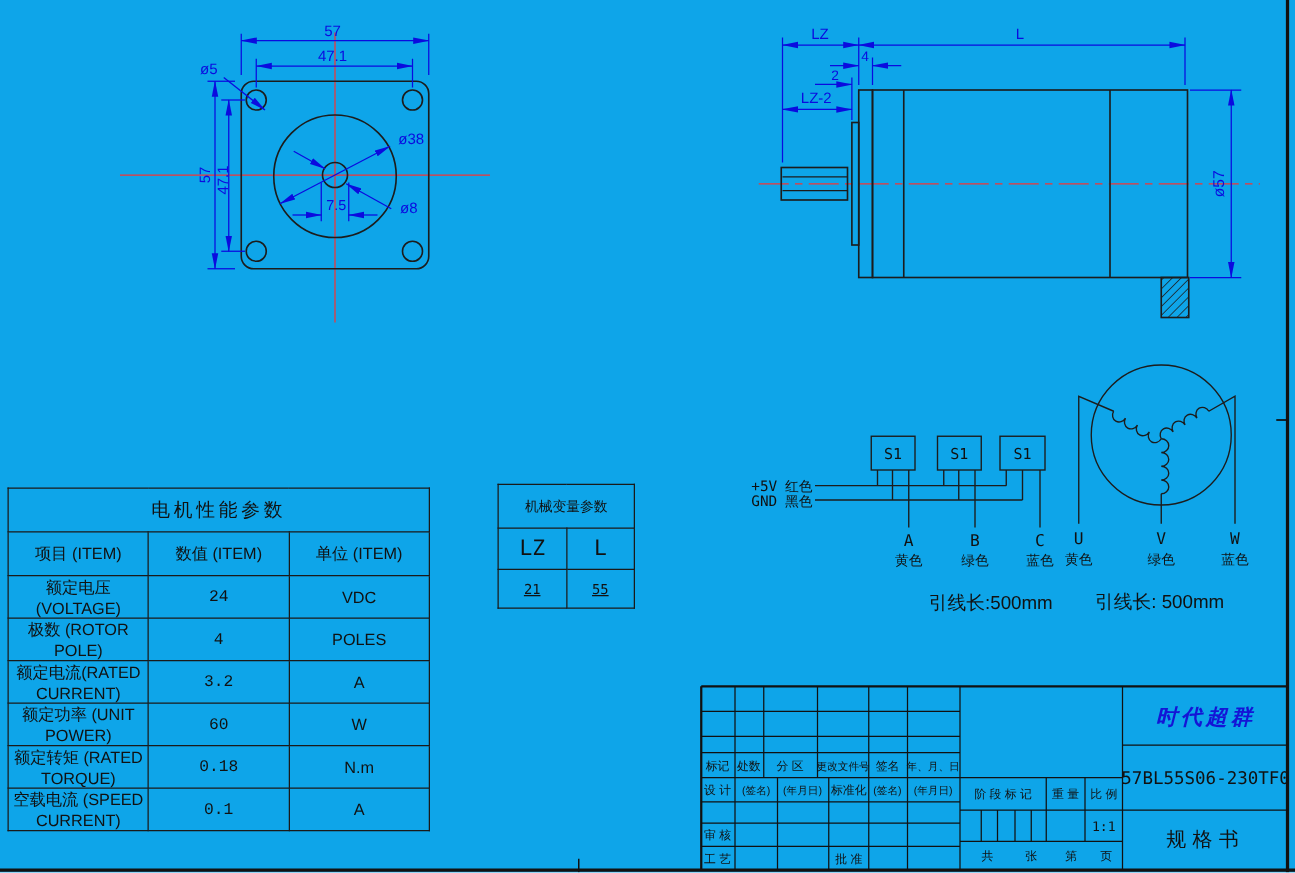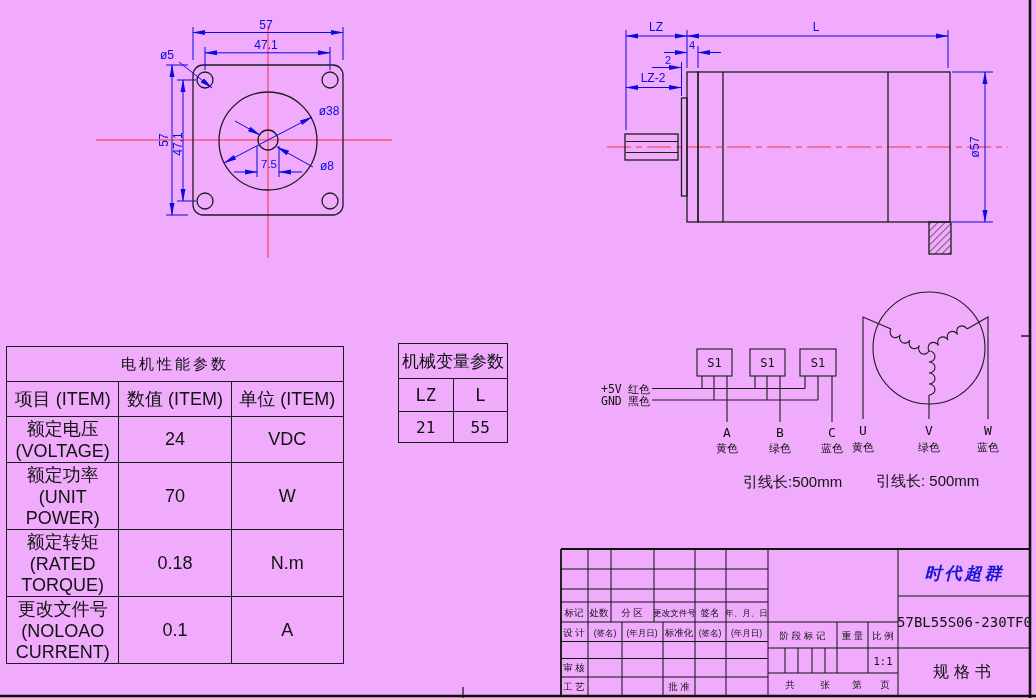--- a/index.html
+++ b/index.html
@@ -1,34 +1,34 @@
 <!DOCTYPE html>
 <html><head>
 <meta charset="utf-8">
 <style>
   html,body{margin:0;padding:0;background:#fff;}
-  #stage{position:relative;width:1036px;height:698px;background:#f0abfc;overflow:hidden;
+  #stage{position:relative;width:1036px;height:698px;background:#0ea5e9;overflow:hidden;
          font-family:"Liberation Sans",sans-serif;color:#111;}
   svg text{font-family:"Liberation Sans",sans-serif;}
   .dim{font-family:"DejaVu Sans Mono",monospace;fill:#0b0bdf;}
   .blk{fill:#111;}
   .mono{font-family:"DejaVu Sans Mono",monospace;}
-  table{border-collapse:collapse;table-layout:fixed;}
+  table{border-collapse:collapse;table-layout:fixed;margin-top:44px;}
   #perf-table{position:absolute;left:6px;top:346px;width:338px;}
   #perf-table td{border:1px solid #1a1a1a;text-align:center;vertical-align:middle;
-                 font-size:18px;padding:0;}
+                 font-size:13px;padding:0;}
   #perf-table td.ttl{font-size:15px;letter-spacing:3px;height:34px;}
   #perf-table td.hdr{height:34px;}
   #perf-table td.row{height:33px;}
-  #perf-table td.num{font-family:Liberation Sans, sans-serif;}
+  #perf-table td.num{font-family:Liberation Mono, monospace;}
   #mech-table{position:absolute;left:398px;top:343px;width:110px;}
   #mech-table td{border:1px solid #1a1a1a;text-align:center;vertical-align:middle;padding:0;}
-  #mech-table td.ttl{font-size:17px;height:34px;}
+  #mech-table td.ttl{font-size:11px;height:34px;}
   #mech-table td.var{font-family:"DejaVu Sans Mono",monospace;font-size:17px;height:32px;}
-  #mech-table td.val{font-family:"DejaVu Sans Mono",monospace;font-size:16px;height:30px;}
+  #mech-table td.val{font-family:"DejaVu Sans Mono",monospace;font-size:11px;height:30px;text-decoration:underline;}
 </style>
 </head>
 <body>
 
 <div id="stage">
 
 <svg width="1036" height="698" viewBox="0 0 1036 698" style="position:absolute;left:0;top:0;">
   <defs>
     <marker id="arr" viewBox="0 0 12 6" refX="11.5" refY="3" markerWidth="13" markerHeight="6.5" orient="auto-start-reverse">
       <path d="M0,0.6 L12,3 L0,5.4 Z" fill="#0b0bdf"></path>
@@ -258,31 +258,41 @@
     <td class="hdr" style="width:167px">项目 (ITEM)</td>
     <td class="hdr" style="width:84px">数值 (ITEM)</td>
     <td class="hdr" style="width:87px">单位 (ITEM)</td>
   </tr>
   <tr>
     <td class="row">额定电压 (VOLTAGE)</td>
     <td class="row num">24</td>
     <td class="row">VDC</td>
   </tr>
   <tr>
+    <td class="row">极数 (ROTOR POLE)</td>
+    <td class="row num">4</td>
+    <td class="row">POLES</td>
+  </tr>
+  <tr>
+    <td class="row">额定电流(RATED CURRENT)</td>
+    <td class="row num">3.2</td>
+    <td class="row">A</td>
+  </tr>
+  <tr>
     <td class="row">额定功率 (UNIT POWER)</td>
-    <td class="row num">70</td>
+    <td class="row num">60</td>
     <td class="row">W</td>
   </tr>
   <tr>
     <td class="row">额定转矩 (RATED TORQUE)</td>
     <td class="row num">0.18</td>
     <td class="row">N.m</td>
   </tr>
   <tr>
-    <td class="row">更改文件号 (NOLOAO CURRENT)</td>
+    <td class="row">空载电流 (SPEED CURRENT)</td>
     <td class="row num">0.1</td>
     <td class="row">A</td>
   </tr>
 </tbody>
     </table>
 
 <table id="mech-table">
   <tbody>
         <tr>
           <td class="ttl" colspan="2">机械变量参数</td>

